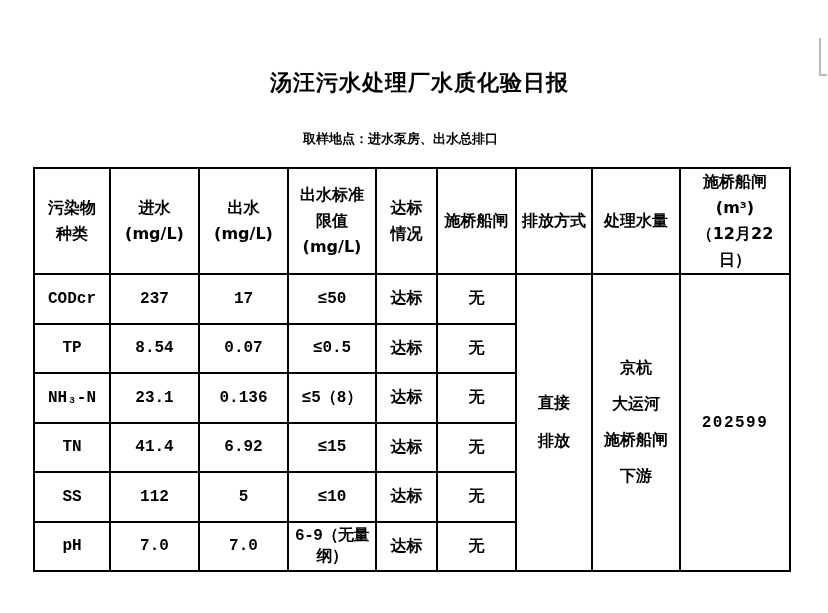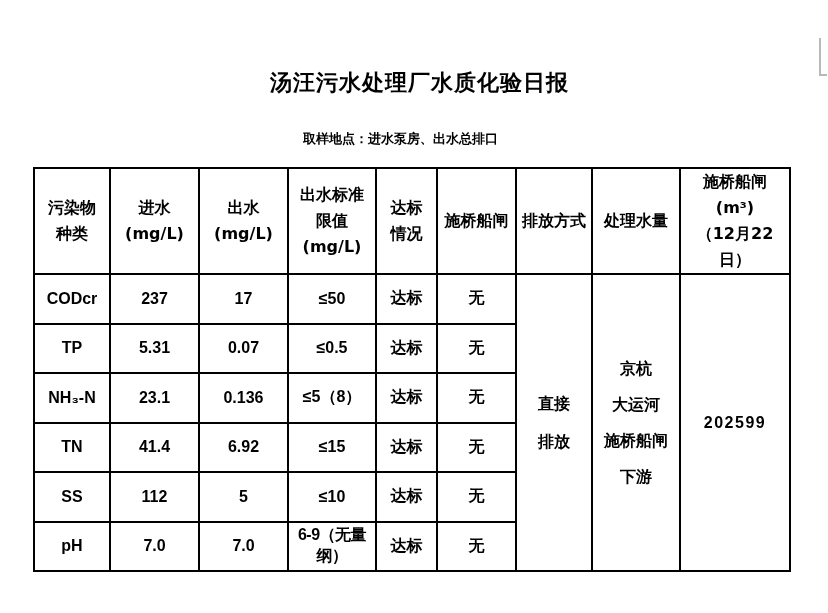--- a/index.html
+++ b/index.html
@@ -60,21 +60,21 @@
   table.report thead tr { height: 83px; }
   table.report tbody tr { height: 49.5px; }
   table.report th {
     font-size: 16px;
     line-height: 26px;
     font-weight: bold;
   }
   th.th-pollutant { line-height: 31px; }
   th.th-volume { line-height: 25px; }
   table.report td {
-    font-family: Liberation Sans, sans-serif;
+    font-family: Liberation Mono, monospace;
     font-size: 16px;
   }
   td.cell-limit { font-size: 15px; margin-left: 46px; }
   td.cell-limit-small { font-size: 12.5px; letter-spacing: -0.5px; border-radius: 13px; }
   td.merged-method {
     font-family: "DejaVu Sans", sans-serif;
     font-size: 17px;
     line-height: 38px;
   }
   td.merged-dest {
@@ -154,21 +154,21 @@
         <td class="merged-method" rowspan="6">直接
 排放</td>
         <td class="merged-dest" rowspan="6">京杭
 大运河
 施桥船闸
 下游</td>
         <td class="merged-volume" rowspan="6">202599</td>
       </tr>
       <tr>
         <td>TP</td>
-        <td>5.31</td>
+        <td>8.54</td>
         <td>0.07</td>
         <td class="cell-limit">≤0.5</td>
         <td>达标</td>
         <td>无</td>
       </tr>
       <tr>
         <td>NH₃-N</td>
         <td>23.1</td>
         <td>0.136</td>
         <td class="cell-limit">≤5（8）</td>

